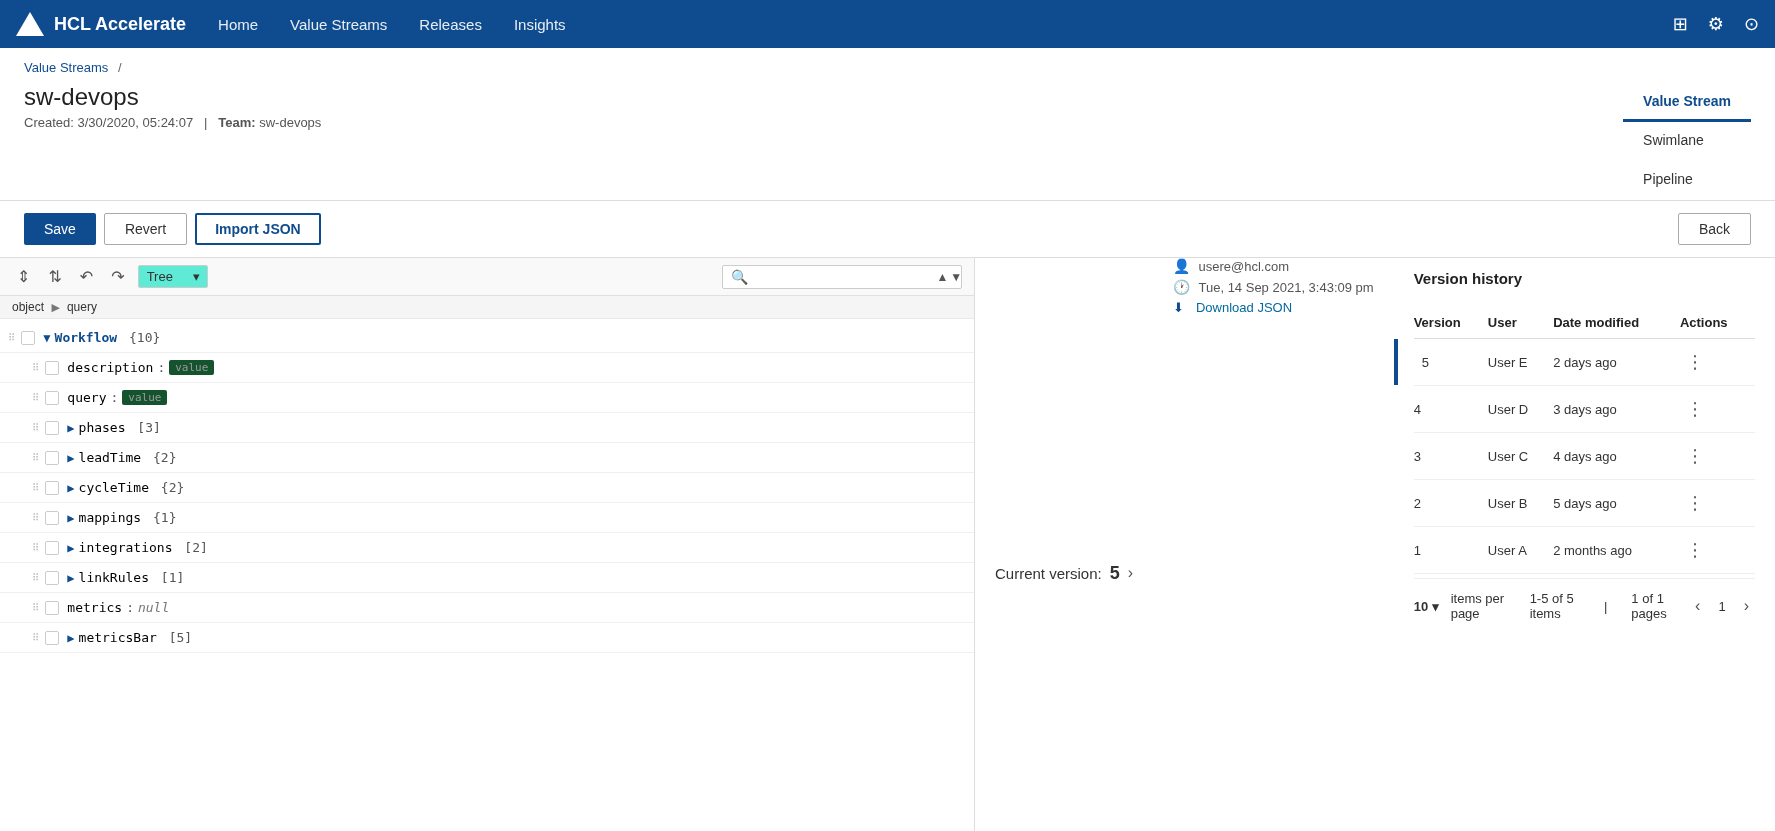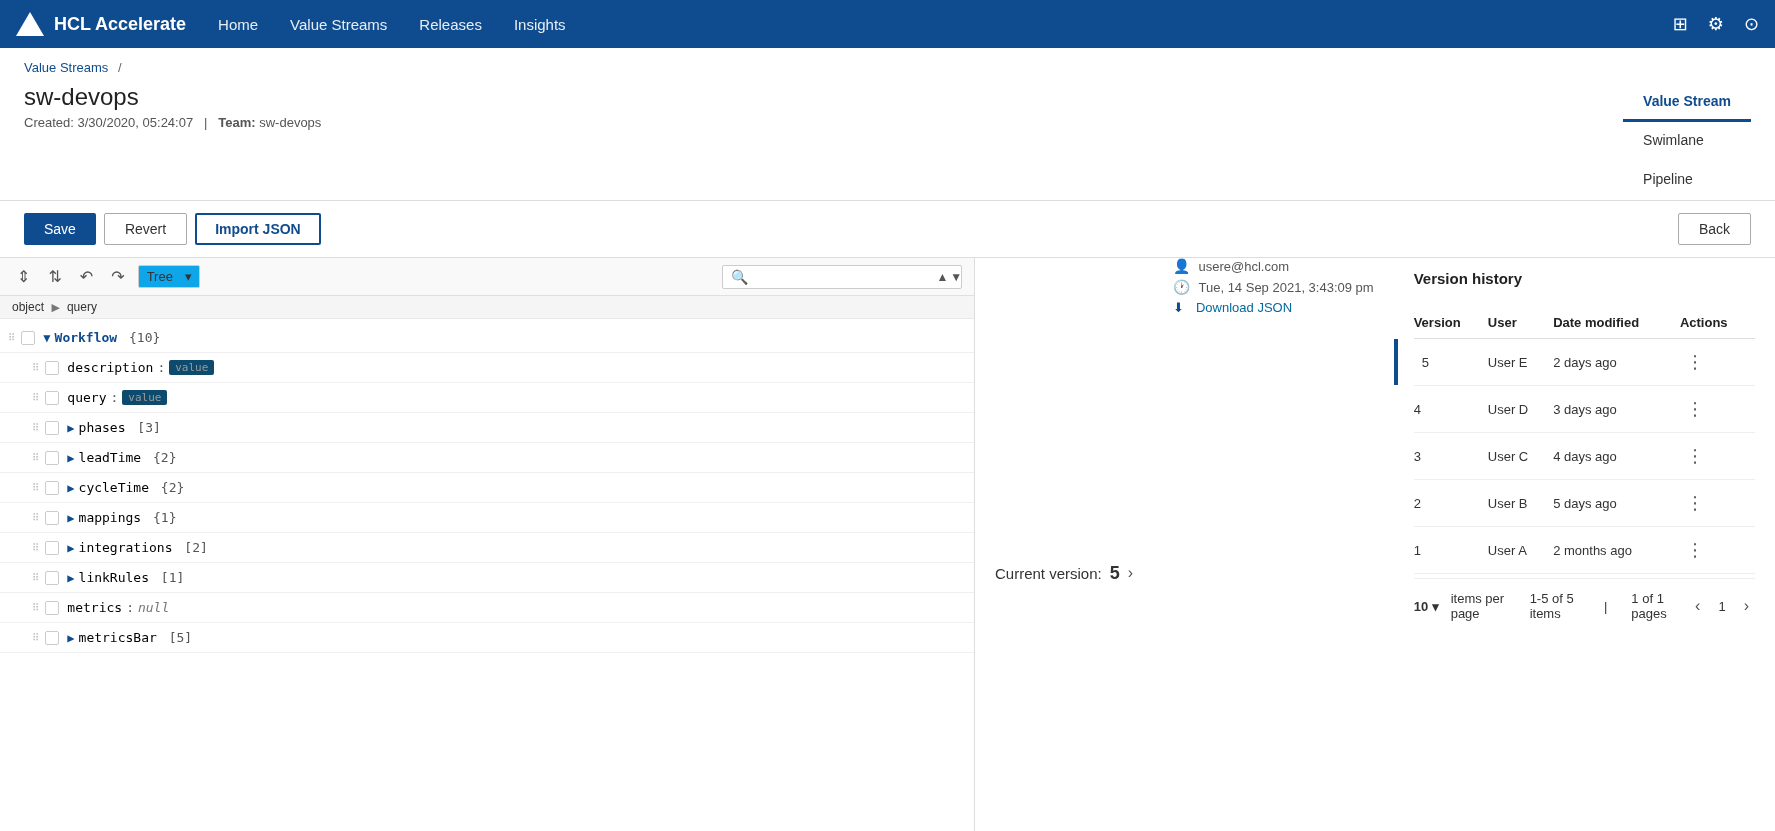--- a/index.html
+++ b/index.html
@@ -169,27 +169,27 @@
       background: none;
       border: none;
       cursor: pointer;
       font-size: 16px;
       color: #555;
       padding: 3px 5px;
     }
     .tree-dropdown {
       display: flex;
       align-items: center;
-      gap: 12px;
+      gap: 20px;
       border: 1px solid #ccc;
       padding: 3px 8px;
       border-radius: 2px;
       cursor: pointer;
       font-size: 13px;
-      background: #0ea5e9;
+      background: #5eead4;
     }
     .json-search {
       margin-left: auto;
       display: flex;
       align-items: center;
       border: 1px solid #ccc;
       border-radius: 2px;
       background: white;
       padding: 3px 8px;
       gap: 6px;
@@ -256,21 +256,21 @@
     .tree-row .expand-btn {
       color: #0f4c8f;
       cursor: pointer;
       margin-right: 4px;
       font-size: 12px;
     }
     .key-name { color: #000; font-weight: 500; }
     .key-blue { color: #0f4c8f; font-weight: 600; }
     .colon { color: #555; margin: 0 4px; }
     .val-placeholder {
-      background: #0c4a6e;
+      background: #14532d;
       color: #999;
       font-size: 11px;
       padding: 1px 6px;
       border-radius: 2px;
     }
     .val-null { color: #777; font-style: italic; }
     .obj-count { color: #555; margin-left: 4px; }
     .indent-1 { padding-left: 32px; }
 
     

